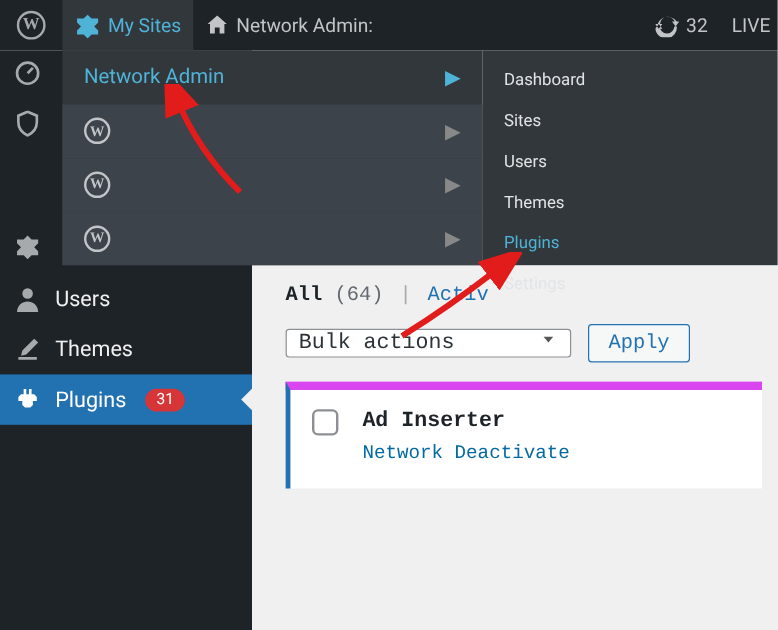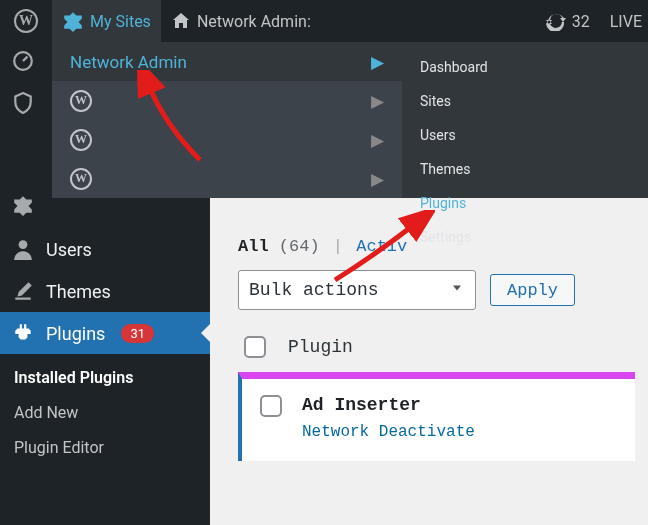--- a/index.html
+++ b/index.html
@@ -99,21 +99,21 @@
     color: #c3c4c7;
   }
   .adminmenu .submenu li.bold { color: #fff; font-weight: 600; }
 
   
   .flyout {
     position: absolute;
     left: 52px;
     top: 42px;
     width: 596px; 
-    height: 156px;
+    height: 179px;
     display: flex;
     z-index: 20;
     justify-content: space-between;
   }
   .flyout-col1 {
     width: 350px;
     background: #32373c;
     display: flex;
     flex-direction: column;
   }
@@ -167,21 +167,21 @@
     margin-bottom: 14px;
   }
   .filters .all { color: #1d2327; font-weight: 600;}
   .filters .count { color: #646970; font-weight: 400;}
   .filters .sep { color: #a7aaad; margin: 0 3px;}
   .filters .active-link { color: #2271b1; }
   .bulkrow { display:flex; gap:14px; align-items:center; margin-bottom:16px;}
   .bulkselect {
     border: 1px solid #8c8f94;
     background: #fff;
-    height: 40px;
+    height: 24px;
     width: 238px;
     display: flex;
     align-items: center;
     justify-content: space-between;
     padding: 0 10px;
     font-size: 18px;
     color: #2c3338;
     border-radius: 3px;
   }
   .applybtn {
@@ -318,25 +318,20 @@
     <li class="full current">
       <span class="icon">
         <svg width="22" height="22" viewBox="0 0 20 20" fill="#fff">
             <path d="M7 2v4H5l-2 2v3h3v3l2 2h4l2-2v-3h3V8l-2-2h-2V2h-2v4H9V2z"></path>
           </svg>
       </span>
       <span>Plugins</span>
       <span class="badge">31</span>
     </li>
   </ul>
-  <ul class="submenu">
-    <li class="bold">Installed Plugins</li>
-    <li>Add New</li>
-    <li>Plugin Editor</li>
-  </ul>
 </div>
 
 <div class="main">
   <div class="filters">
     <span class="all">
       <span>All</span>
       <span class="count">(64)</span>
     </span>
     <span class="sep">|</span>
     <span class="active-link">Activ</span>
@@ -346,24 +341,20 @@
       <span>Bulk actions</span>
       <span>
         <svg width="16" height="16" viewBox="0 0 20 20" fill="#555">
             <path d="M5 7l5 6 5-6z"></path>
           </svg>
       </span>
     </div>
     <div class="applybtn">
       <span>Apply</span>
     </div>
-  </div>
-  <div class="tablehead">
-    <span class="cb"></span>
-    <span>Plugin</span>
   </div>
   <div class="pluginrow">
     <span class="cb"></span>
     <div class="meta">
       <div class="pname">Ad Inserter</div>
       <div class="paction">Network Deactivate</div>
     </div>
   </div>
 </div>
 

